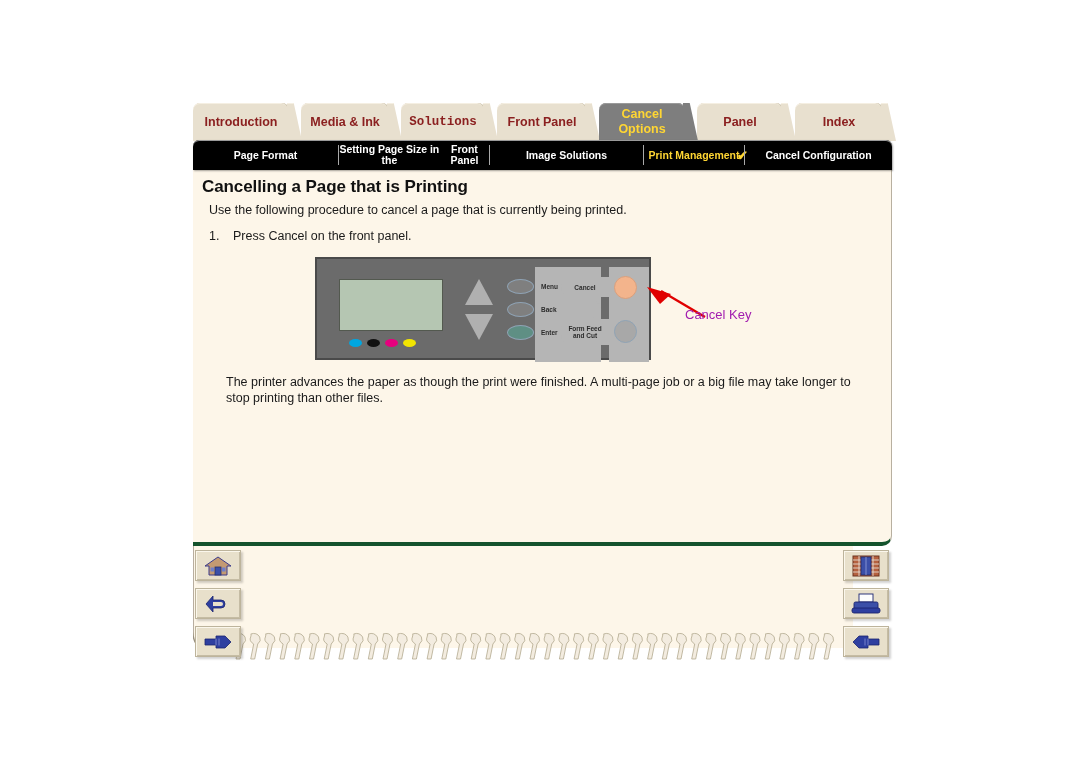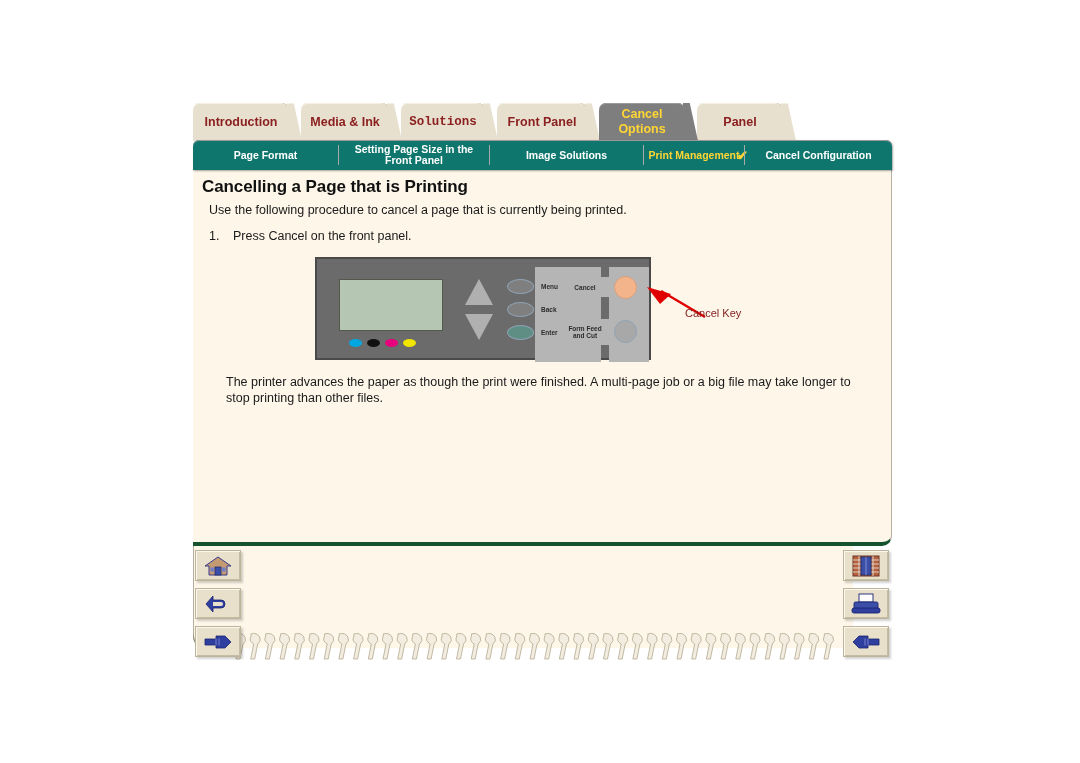--- a/index.html
+++ b/index.html
@@ -75,21 +75,21 @@
   }
   .maintab.twoline .lbl { line-height: 15px; }
 
   
   #subnav {
     position: absolute;
     left: 193px;
     top: 140px;
     width: 699px;
     height: 30px;
-    background: #0f766e;
+    background: #000000;
     border-top-left-radius: 6px;
     border-top-right-radius: 6px;
     box-sizing: border-box;
     z-index: 10;
     box-shadow: inset 0 1px 0 #9a9a9a, 1px 1px 2px rgba(0,0,0,.35);
   }
   .subitem {
     position: absolute;
     top: 0;
     height: 30px;
@@ -300,22 +300,22 @@
     left: 645px;
     top: 285px;
     width: 62px;
     height: 38px;
     z-index: 8;
   }
   #callout-label {
     position: absolute;
     left: 685px;
     top: 307px;
-    font-size: 11px;
-    color: #7f1d1d;
+    font-size: 13px;
+    color: #a21caf;
     z-index: 8;
   }
 
   
   #paper-sheet {
     position: absolute;
     left: 193px;
     top: 536px;
     width: 660px;
     height: 112px;
@@ -396,29 +396,33 @@
       <span class="lbl">Cancel</span>
       <span class="lbl">Options</span>
       <span class="tab-slant"></span>
     </div>
 
     <div class="maintab" id="mt5" style="left:504px; width:86px;">
       <span class="lbl">Panel</span>
       <span class="tab-slant"></span>
     </div>
 
+    <div class="maintab" id="mt6" style="left:602px; width:88px;">
+      <span class="lbl">Index</span>
+      <span class="tab-slant"></span>
+    </div>
   </div>
 
   <div id="subnav">
     <div class="subitem" style="left:0px; width:145px;">
       <span>Page Format</span>
     </div>
     <div class="subdiv" style="left:145px;"></div>
 
-    <div class="subitem" style="left:146px; width:150px; flex-direction:column;">
+    <div class="subitem" style="left:146px; width:150px; flex-direction:row;">
       <span>Setting Page Size in the</span>
       <span>Front Panel</span>
     </div>
     <div class="subdiv" style="left:296px;"></div>
 
     <div class="subitem" style="left:297px; width:153px;">
       <span>Image Solutions</span>
     </div>
     <div class="subdiv" style="left:450px;"></div>
 

